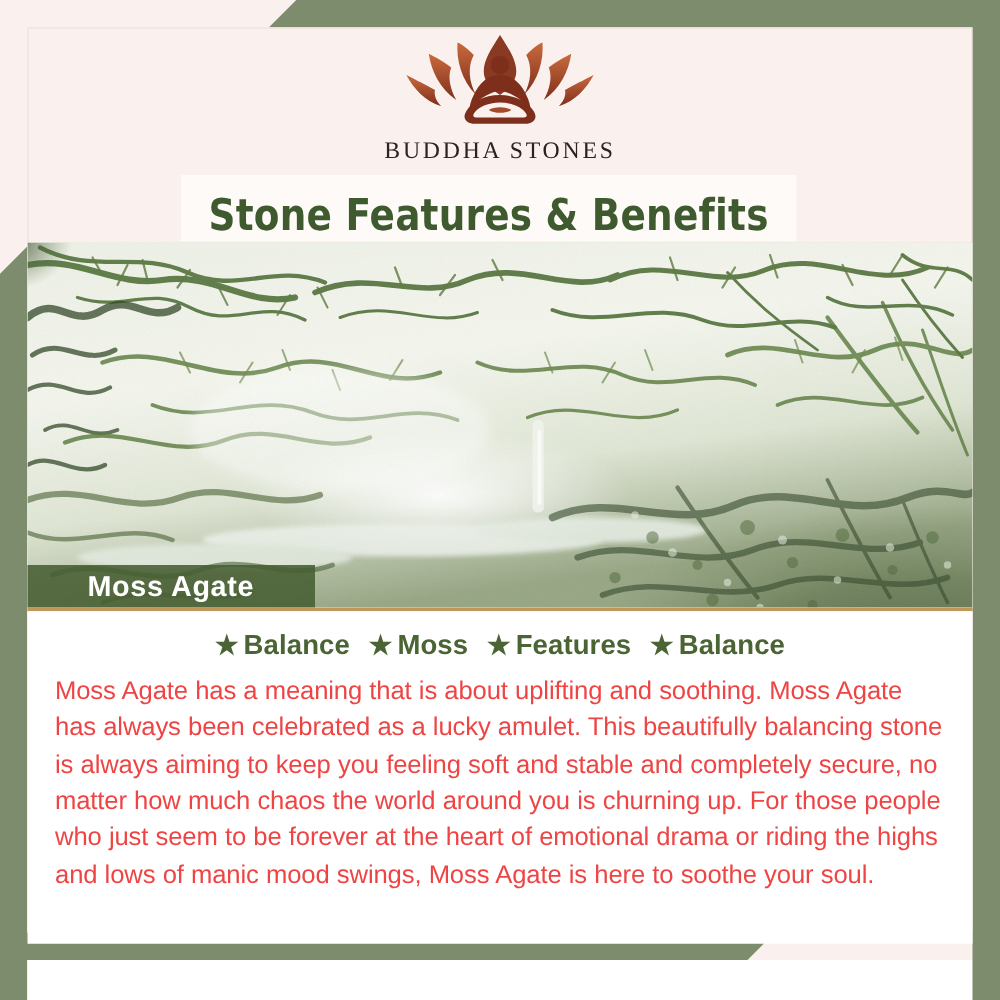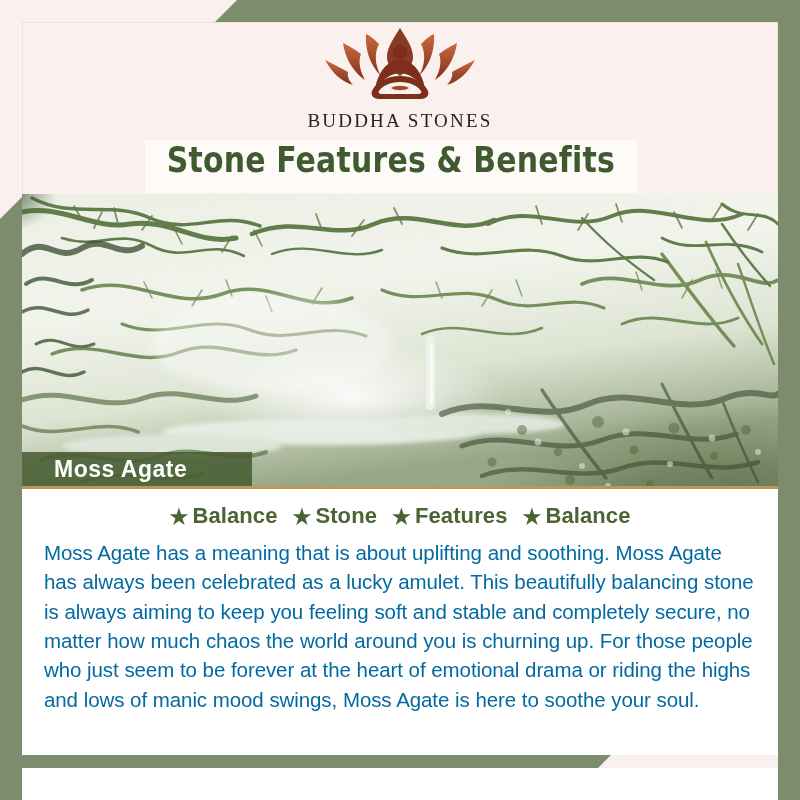--- a/index.html
+++ b/index.html
@@ -65,21 +65,21 @@
 
   
   .title-banner {
     position: absolute;
     left: 145px;
     top: 140px;
     width: 492px;
     height: 53px;
     background: #fdfaf8;
     display: flex;
-    align-items: flex-start;
+    align-items: flex-end;
     justify-content: center;
   }
   .title-text {
     font-family: "Liberation Sans Narrow", "DejaVu Sans Condensed", "Liberation Sans", sans-serif;
     font-weight: bold;
     font-size: 35px;
     color: #3f5a2f;
     letter-spacing: 0.2px;
     transform: scaleX(0.95);
     white-space: nowrap;
@@ -100,20 +100,21 @@
   
   .stone-name-plate {
     position: absolute;
     left: 22px;
     top: 452px;
     width: 230px;
     height: 34px;
     background: rgba(71, 93, 50, 0.88);
     display: flex;
     align-items: center;
+    padding-left: 16px;
   }
   .stone-name {
     color: #ffffff;
     font-size: 23px;
     font-weight: bold;
     letter-spacing: 0.5px;
     padding-left: 32px;
     white-space: nowrap;
   }
 
@@ -156,21 +157,21 @@
   .benefit .star {
     font-size: 21px;
     line-height: 1;
     margin-right: 4px;
   }
   .benefit + .benefit { margin-left: 13px; }
 
   .body-copy {
     font-size: 20.5px;
     line-height: 1.43;
-    color: #0369a1;
+    color: #ef4444;
     text-align: left;
     letter-spacing: -0.1px;
     word-spacing: 0.2px;
   }
 </style>
 </head>
 <body>
 
 <div id="infographic">
 
@@ -380,21 +381,21 @@
 
   <div class="content-card">
 
     <div class="benefits-row">
       <span class="benefit">
         <span class="star">★</span>
         <span>Balance</span>
       </span>
       <span class="benefit">
         <span class="star">★</span>
-        <span>Stone</span>
+        <span>Moss</span>
       </span>
       <span class="benefit">
         <span class="star">★</span>
         <span>Features</span>
       </span>
       <span class="benefit">
         <span class="star">★</span>
         <span>Balance</span>
       </span>
     </div>

